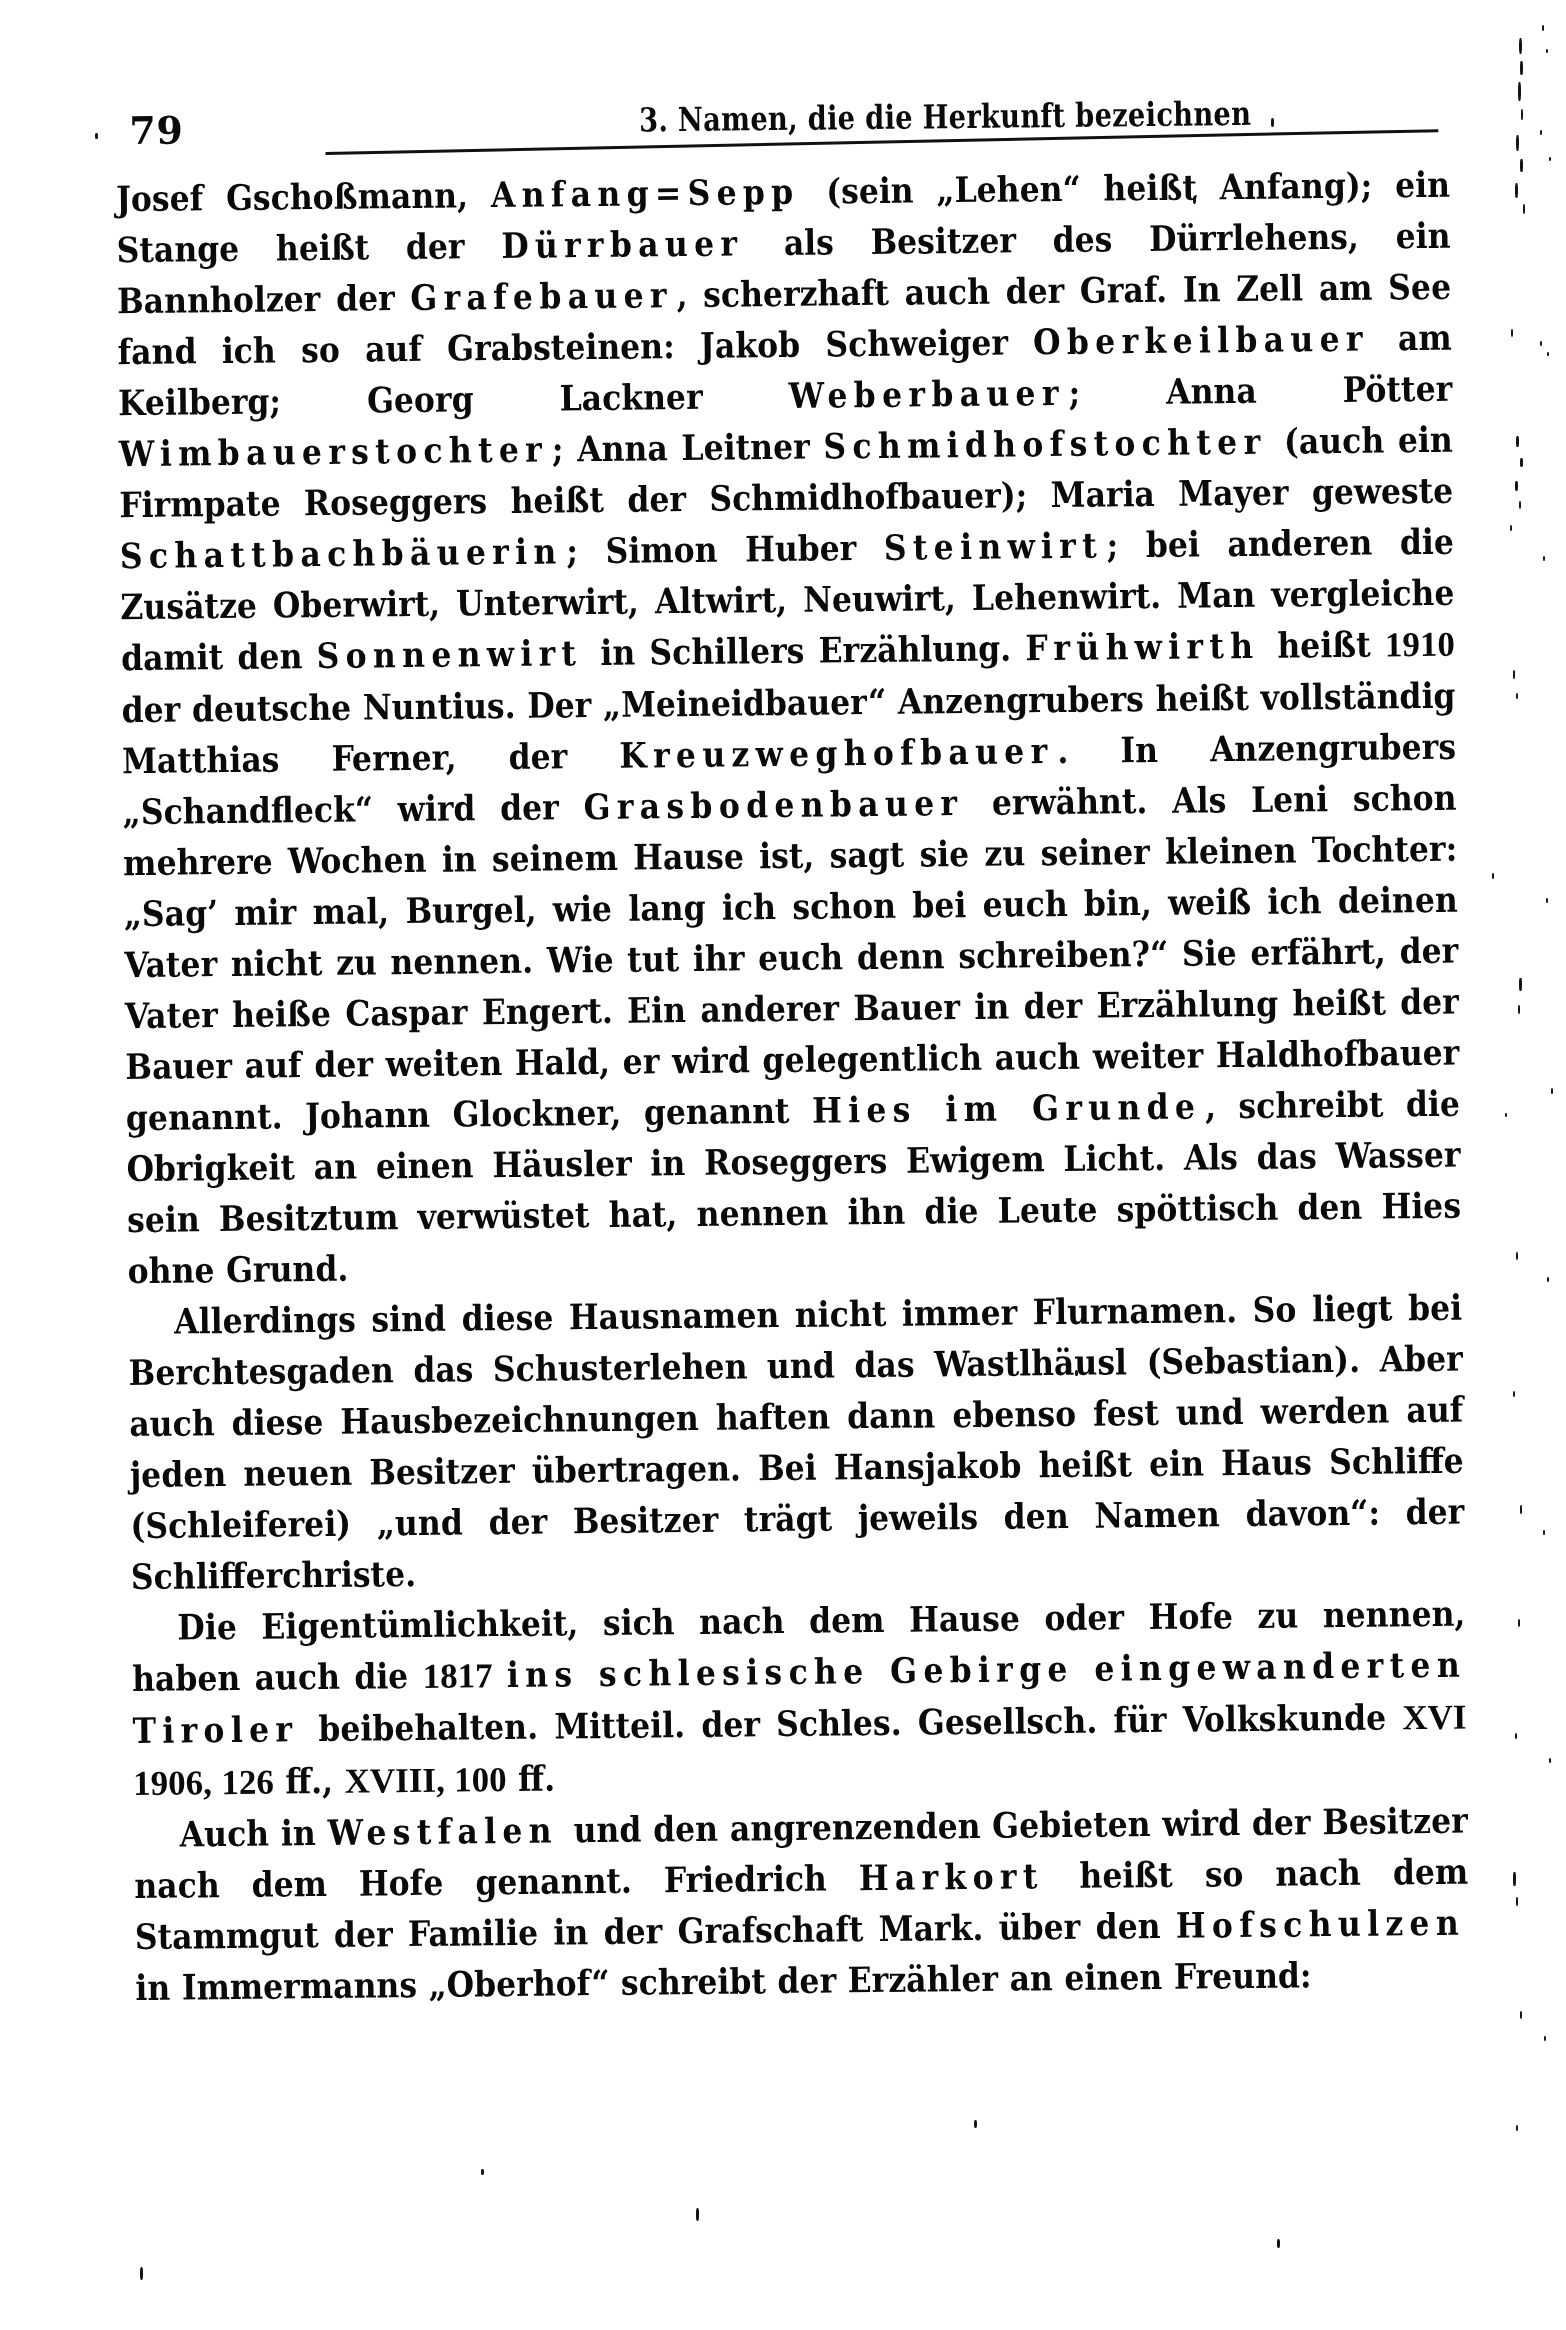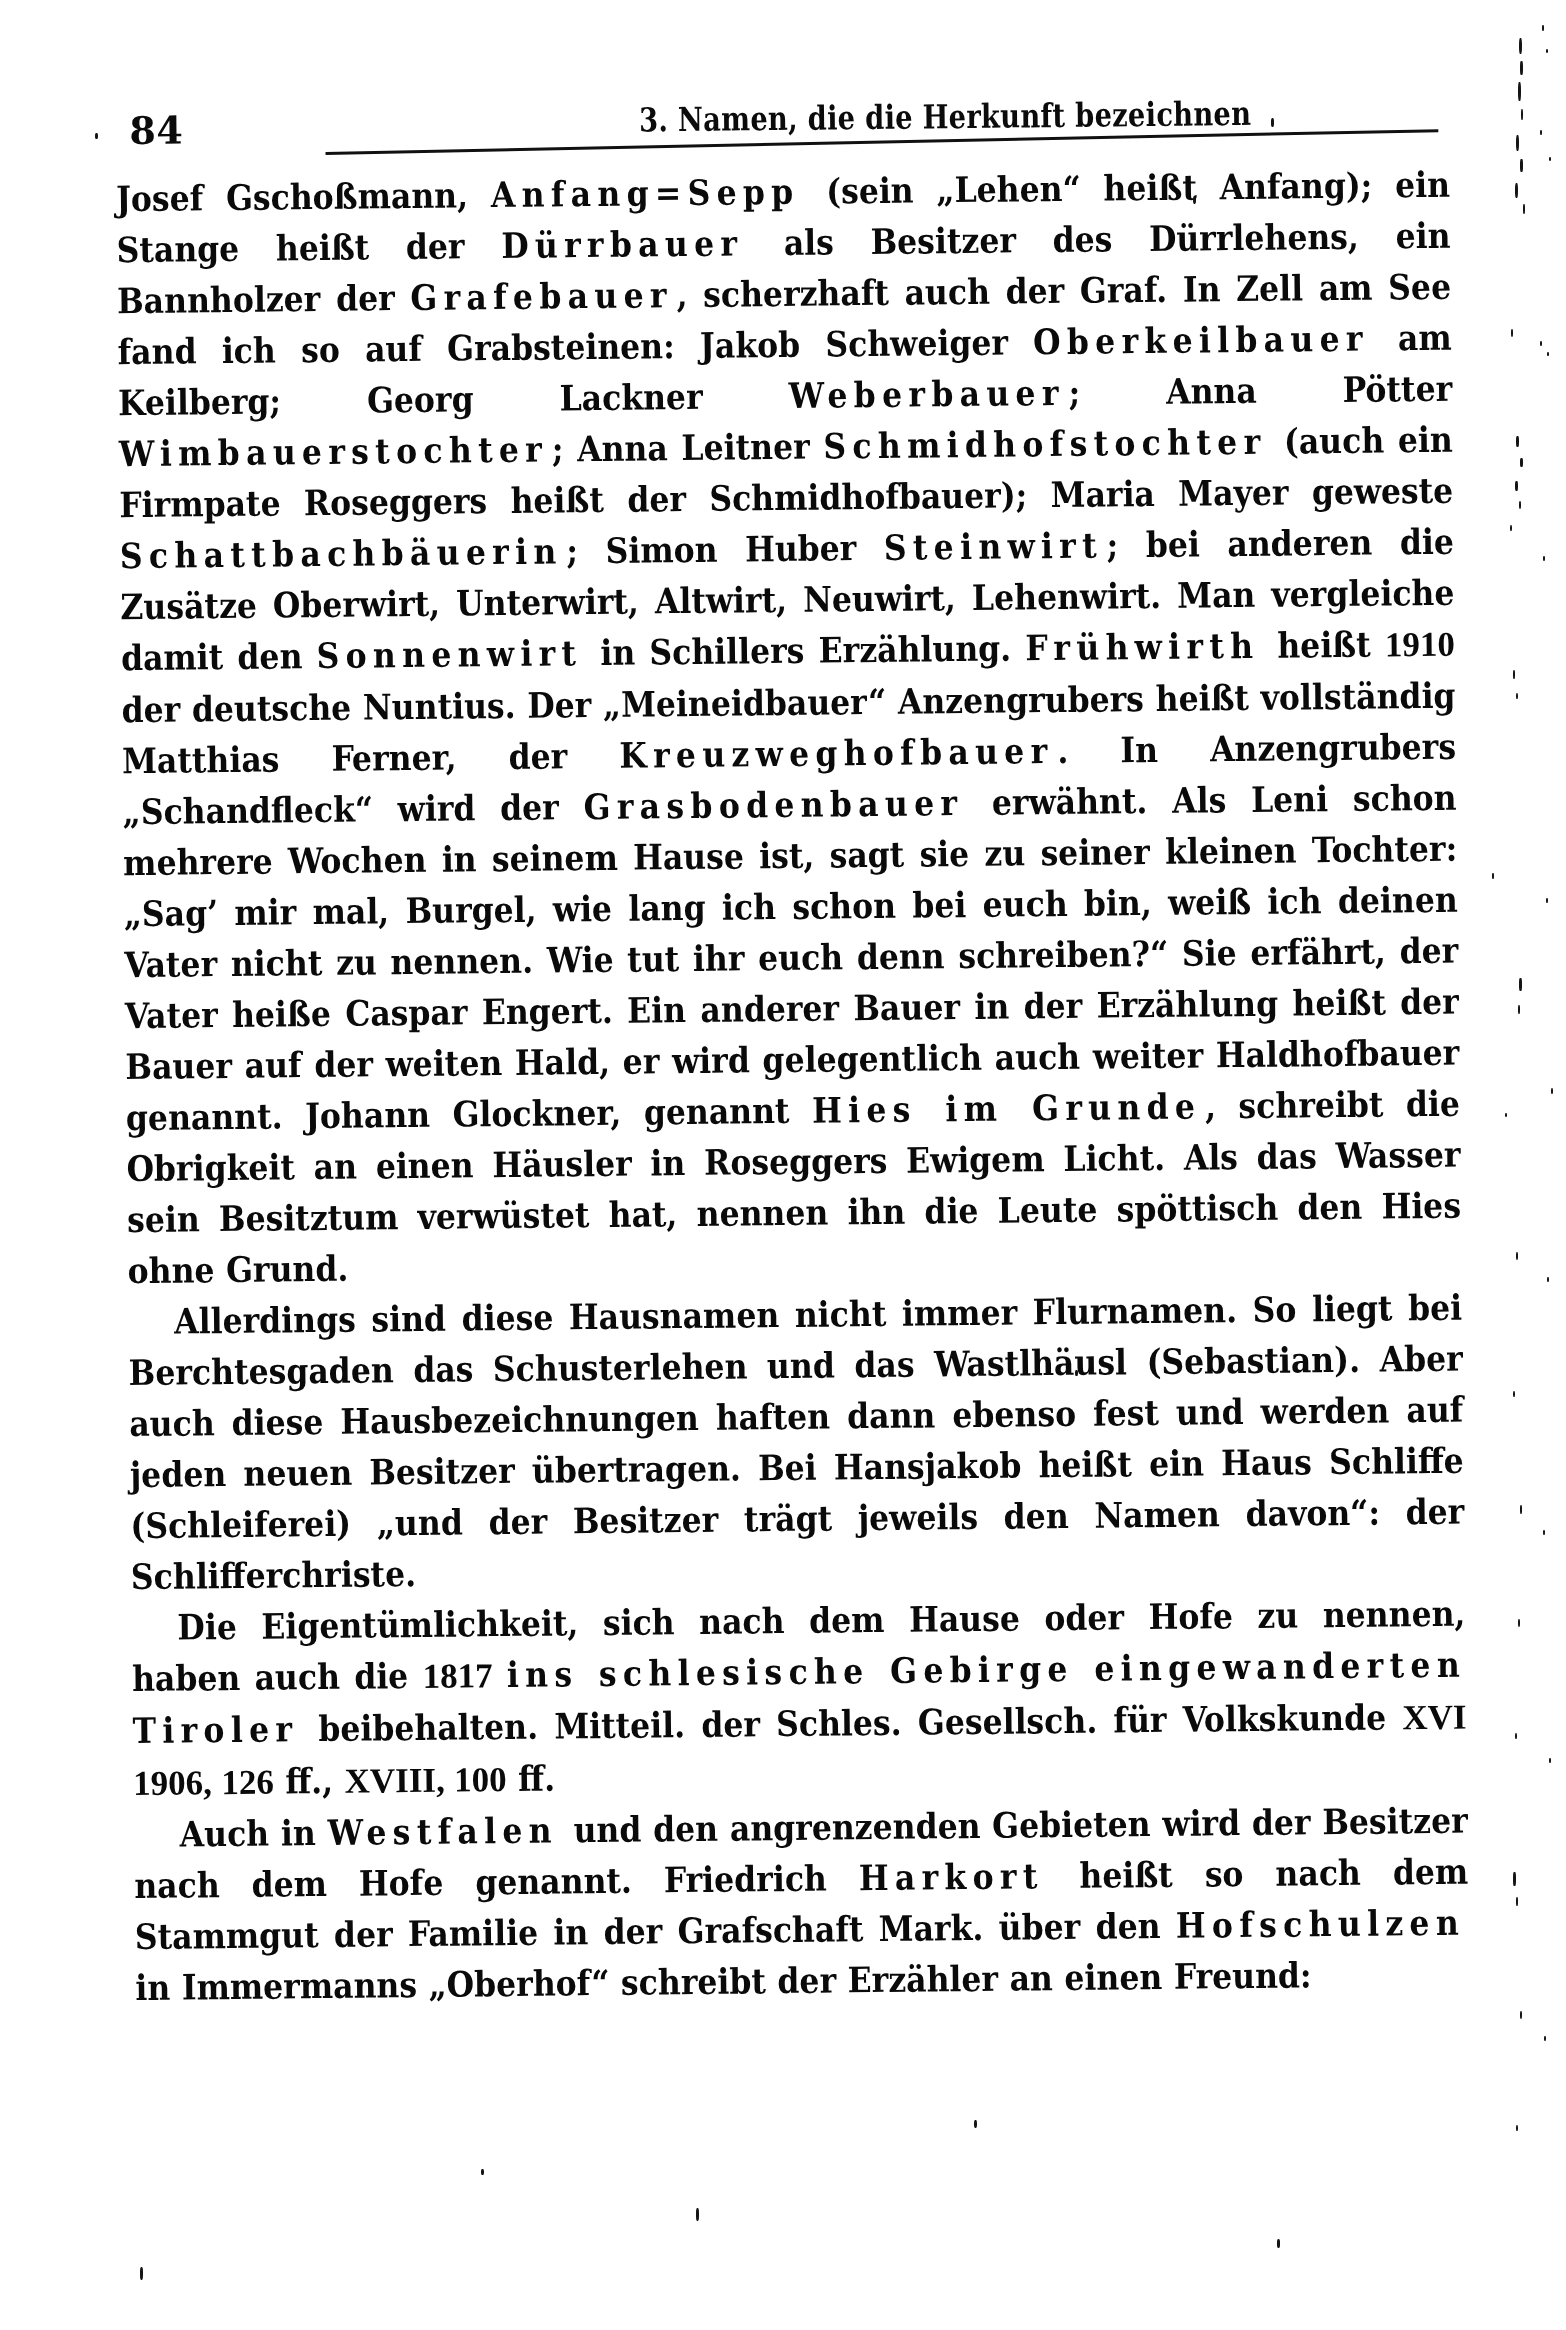--- a/index.html
+++ b/index.html
@@ -132,21 +132,21 @@
   }
 </style>
 </head>
 <body>
 
 <div id="page">
 
   <div id="scan-body">
 
     <div class="header-row">
-      <div class="folio">84</div>
+      <div class="folio">79</div>
       <div class="running-head">3. Namen, die die Herkunft bezeichnen</div>
     </div>
     <div class="head-rule"></div>
 
     <div id="textblock">
         <p class="para"><span>Josef Gschoßmann, </span><span class="sp">Anfang=Sepp</span><span> (sein „Lehen“ heißt Anfang); ein Stange heißt der </span><span class="sp">Dürrbauer</span><span> als Besitzer des Dürrlehens, ein Bannholzer der </span><span class="sp">Grafebauer</span><span>, scherzhaft auch der Graf. In Zell am See fand ich so auf Grabsteinen: Jakob Schweiger </span><span class="sp">Oberkeilbauer</span><span> am Keilberg; Georg Lackner </span><span class="sp">Weberbauer</span><span>; Anna Pötter </span><span class="sp">Wimbauerstochter</span><span>; Anna Leitner </span><span class="sp">Schmidhofstochter</span><span> (auch ein Firmpate Roseggers heißt der Schmidhofbauer); Maria Mayer geweste </span><span class="sp">Schattbachbäuerin</span><span>; Simon Huber </span><span class="sp">Steinwirt</span><span>; bei anderen die Zusätze Oberwirt, Unterwirt, Altwirt, Neuwirt, Lehenwirt. Man vergleiche damit den </span><span class="sp">Sonnenwirt</span><span> in Schillers Erzählung. </span><span class="sp">Frühwirth</span><span> heißt </span><span class="rom">1910</span><span> der deutsche Nuntius. Der „Meineidbauer“ Anzengrubers heißt vollständig Matthias Ferner, der </span><span class="sp">Kreuzweghofbauer</span><span>. In Anzengrubers „Schandfleck“ wird der </span><span class="sp">Grasbodenbauer</span><span> erwähnt. Als Leni schon mehrere Wochen in seinem Hause ist, sagt sie zu seiner kleinen Tochter: „Sag’ mir mal, Burgel, wie lang ich schon bei euch bin, weiß ich deinen Vater nicht zu nennen. Wie tut ihr euch denn schreiben?“ Sie erfährt, der Vater heiße Caspar Engert. Ein anderer Bauer in der Erzählung heißt der Bauer auf der weiten Hald, er wird gelegentlich auch weiter Haldhofbauer genannt. Johann Glockner, genannt </span><span class="sp">Hies im Grunde</span><span>, schreibt die Obrigkeit an einen Häusler in Roseggers Ewigem Licht. Als das Wasser sein Besitztum verwüstet hat, nennen ihn die Leute spöttisch den Hies ohne Grund.</span></p>
         <p class="para indent"><span>Allerdings sind diese Hausnamen nicht immer Flurnamen. So liegt bei Berchtesgaden das Schusterlehen und das Wastlhäusl (Sebastian). Aber auch diese Hausbezeichnungen haften dann ebenso fest und werden auf jeden neuen Besitzer übertragen. Bei Hansjakob heißt ein Haus Schliffe (Schleiferei) „und der Besitzer trägt jeweils den Namen davon“: der Schlifferchriste.</span></p>
         <p class="para indent"><span>Die Eigentümlichkeit, sich nach dem Hause oder Hofe zu nennen, haben auch die </span><span class="rom">1817</span><span> </span><span class="sp">ins schlesische Gebirge eingewanderten Tiroler</span><span> beibehalten. Mitteil. der Schles. Gesellsch. für Volkskunde </span><span class="rom">XVI 1906, 126</span><span> ff., </span><span class="rom">XVIII, 100</span><span> ff.</span></p>
         <p class="para indent"><span>Auch in </span><span class="sp">Westfalen</span><span> und den angrenzenden Gebieten wird der Besitzer nach dem Hofe genannt. Friedrich </span><span class="sp">Harkort</span><span> heißt so nach dem Stammgut der Familie in der Grafschaft Mark. über den </span><span class="sp">Hofschulzen</span><span> in Immermanns „Oberhof“ schreibt der Erzähler an einen Freund:</span></p>
       </div>

